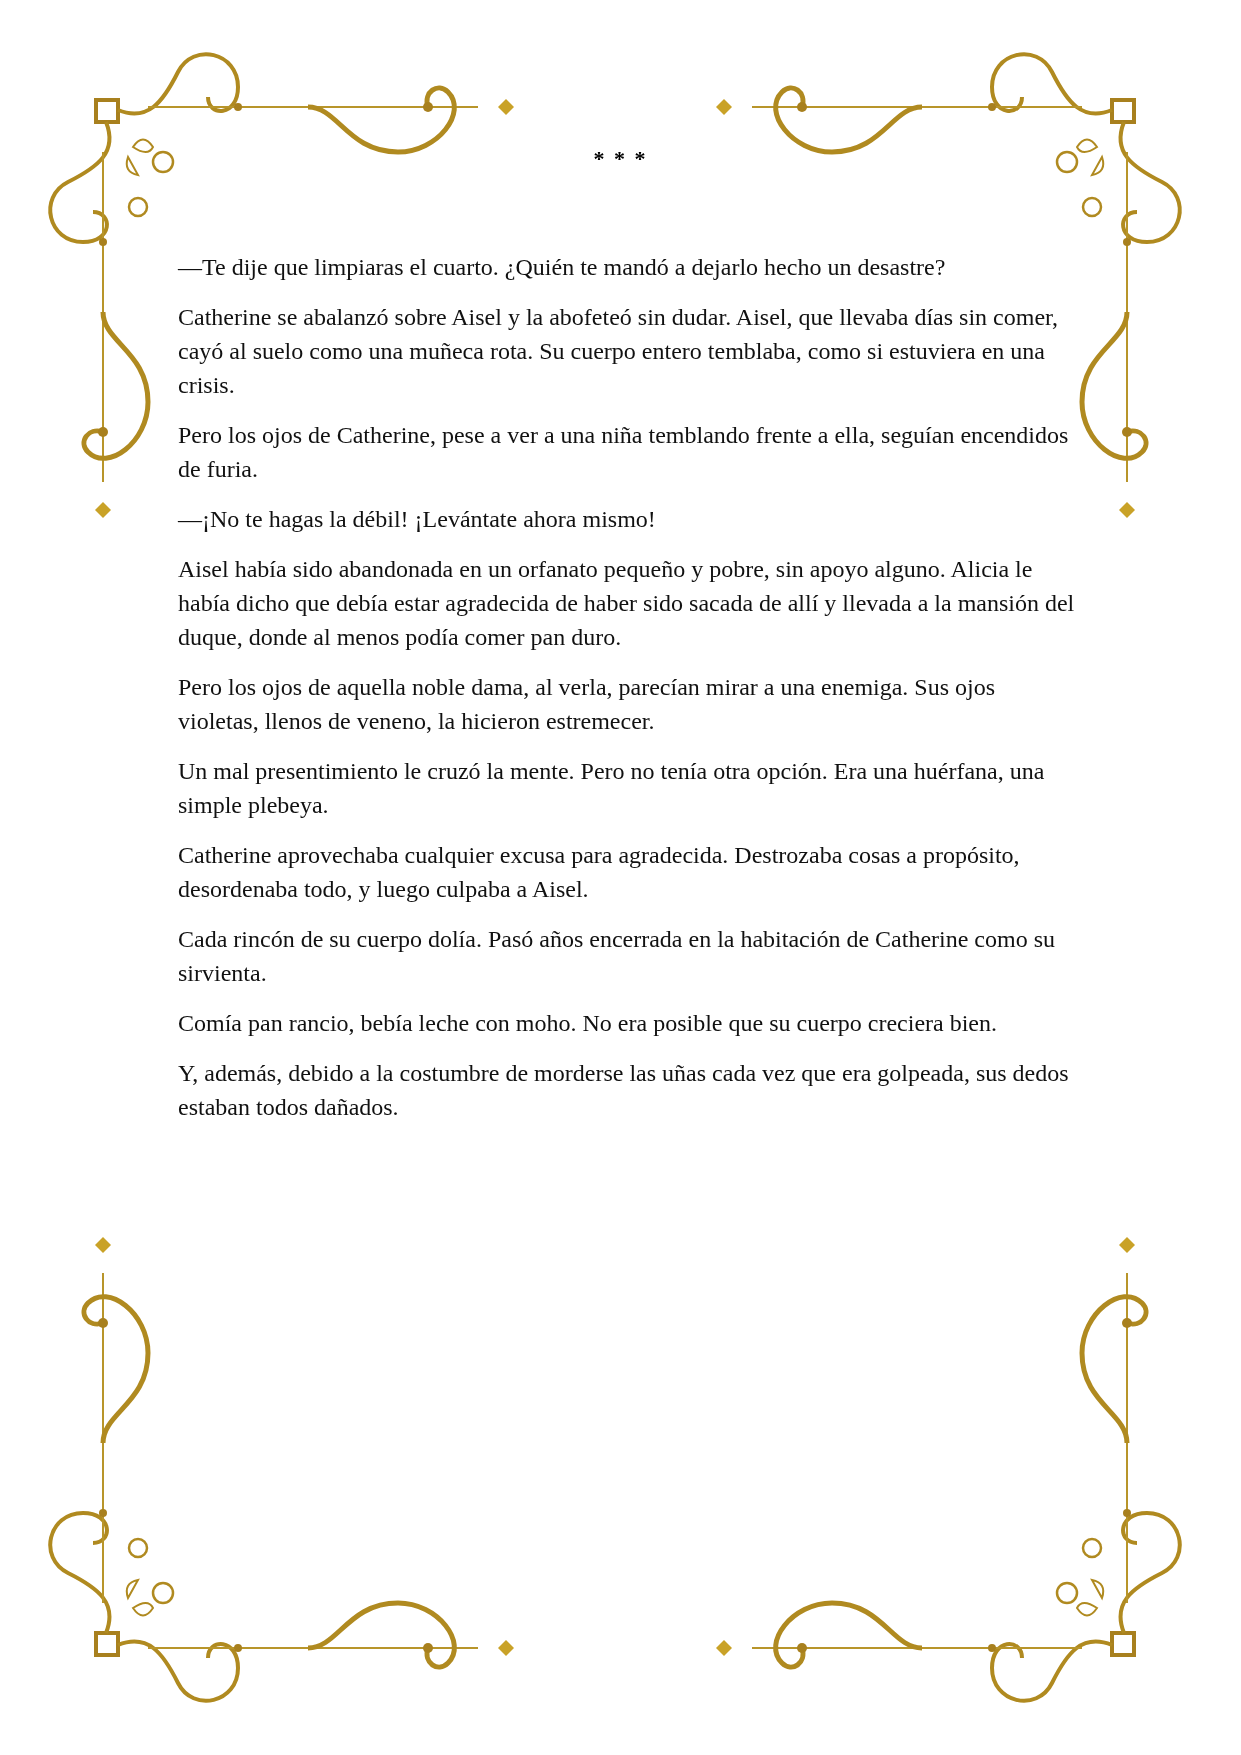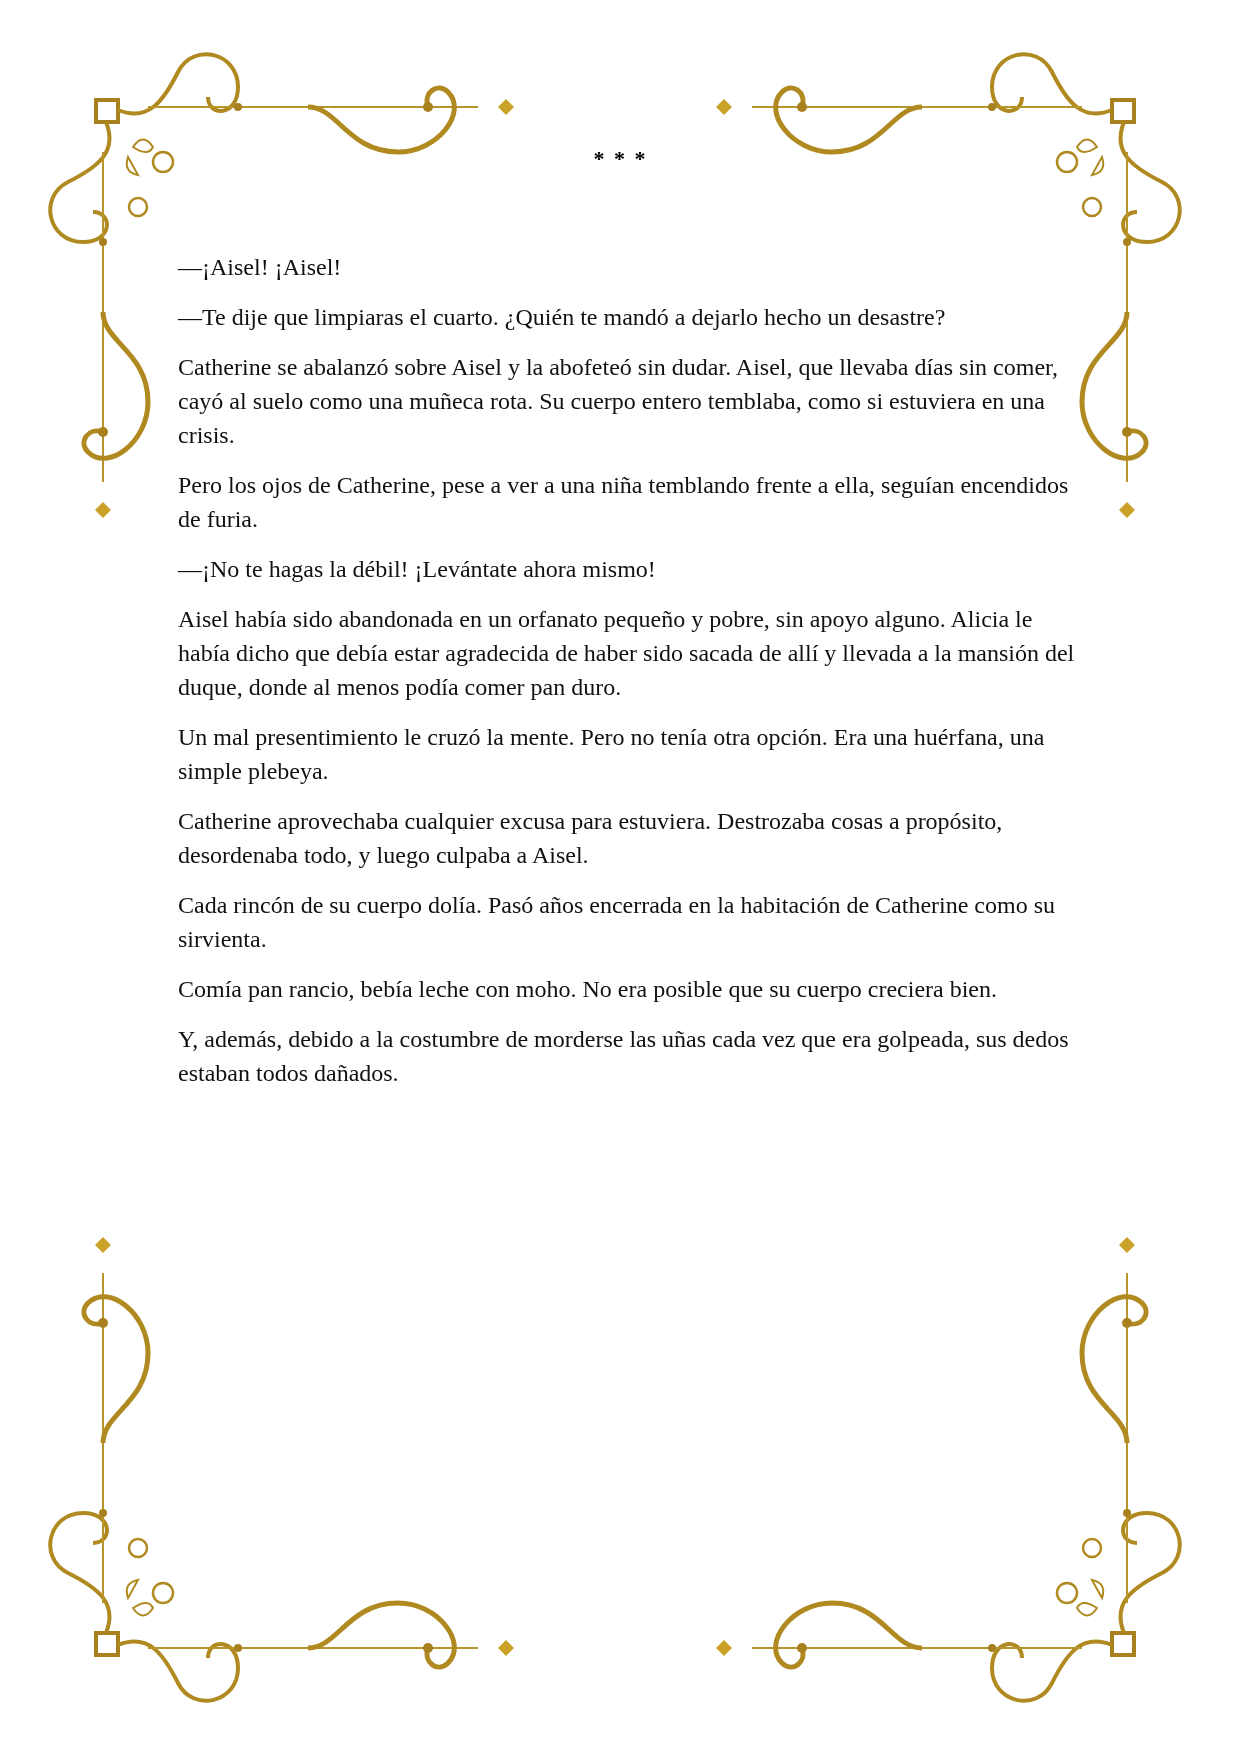--- a/index.html
+++ b/index.html
@@ -70,24 +70,24 @@
   <line x1="512" y1="104" x2="728" y2="104" stroke="url(#g1)" stroke-width="5" stroke-linecap="round"></line>
   <line x1="512" y1="1652" x2="728" y2="1652" stroke="url(#g2)" stroke-width="5" stroke-linecap="round"></line>
 
   <line x1="98" y1="540" x2="98" y2="1230" stroke="url(#gv)" stroke-width="4" stroke-linecap="round"></line>
   <line x1="1143" y1="540" x2="1143" y2="1230" stroke="url(#gv)" stroke-width="4" stroke-linecap="round"></line>
 </svg>
 
 <div class="scene-break">* * *</div>
 
 <div class="text-block">
-  <p>—¡Aisel! ¡Aisel!</p>
   <p>—Te dije que limpiaras el cuarto. ¿Quién te mandó a dejarlo hecho un desastre?</p>
   <p>Catherine se abalanzó sobre Aisel y la abofeteó sin dudar. Aisel, que llevaba días sin comer, cayó al suelo como una muñeca rota. Su cuerpo entero temblaba, como si estuviera en una crisis.</p>
   <p>Pero los ojos de Catherine, pese a ver a una niña temblando frente a ella, seguían encendidos de furia.</p>
   <p>—¡No te hagas la débil! ¡Levántate ahora mismo!</p>
   <p>Aisel había sido abandonada en un orfanato pequeño y pobre, sin apoyo alguno. Alicia le había dicho que debía estar agradecida de haber sido sacada de allí y llevada a la mansión del duque, donde al menos podía comer pan duro.</p>
+  <p>Pero los ojos de aquella noble dama, al verla, parecían mirar a una enemiga. Sus ojos violetas, llenos de veneno, la hicieron estremecer.</p>
   <p>Un mal presentimiento le cruzó la mente. Pero no tenía otra opción. Era una huérfana, una simple plebeya.</p>
-  <p>Catherine aprovechaba cualquier excusa para estuviera. Destrozaba cosas a propósito, desordenaba todo, y luego culpaba a Aisel.</p>
+  <p>Catherine aprovechaba cualquier excusa para agradecida. Destrozaba cosas a propósito, desordenaba todo, y luego culpaba a Aisel.</p>
   <p>Cada rincón de su cuerpo dolía. Pasó años encerrada en la habitación de Catherine como su sirvienta.</p>
   <p>Comía pan rancio, bebía leche con moho. No era posible que su cuerpo creciera bien.</p>
   <p>Y, además, debido a la costumbre de morderse las uñas cada vez que era golpeada, sus dedos estaban todos dañados.</p>
 </div>
 
 </body></html>

